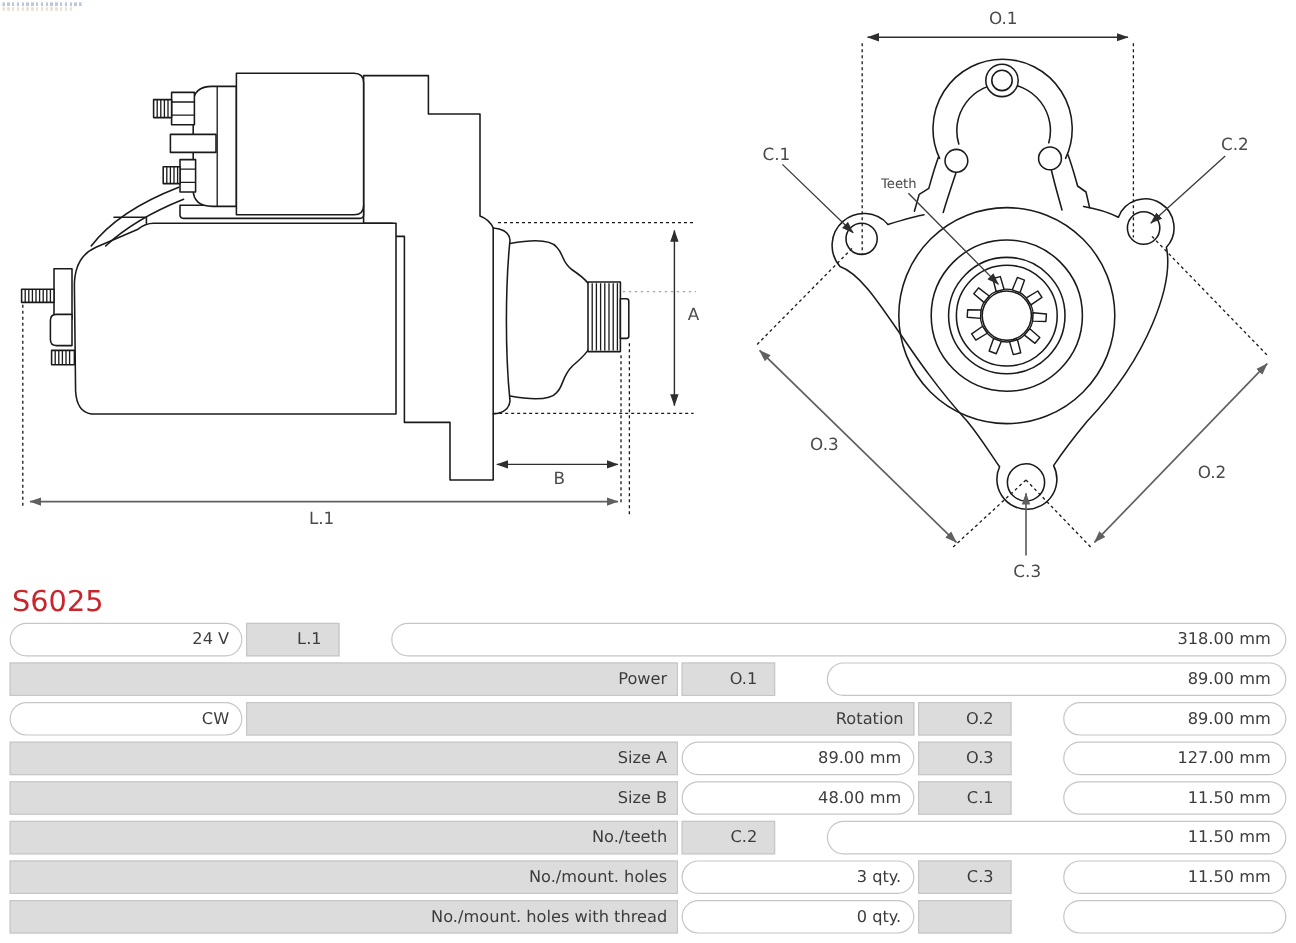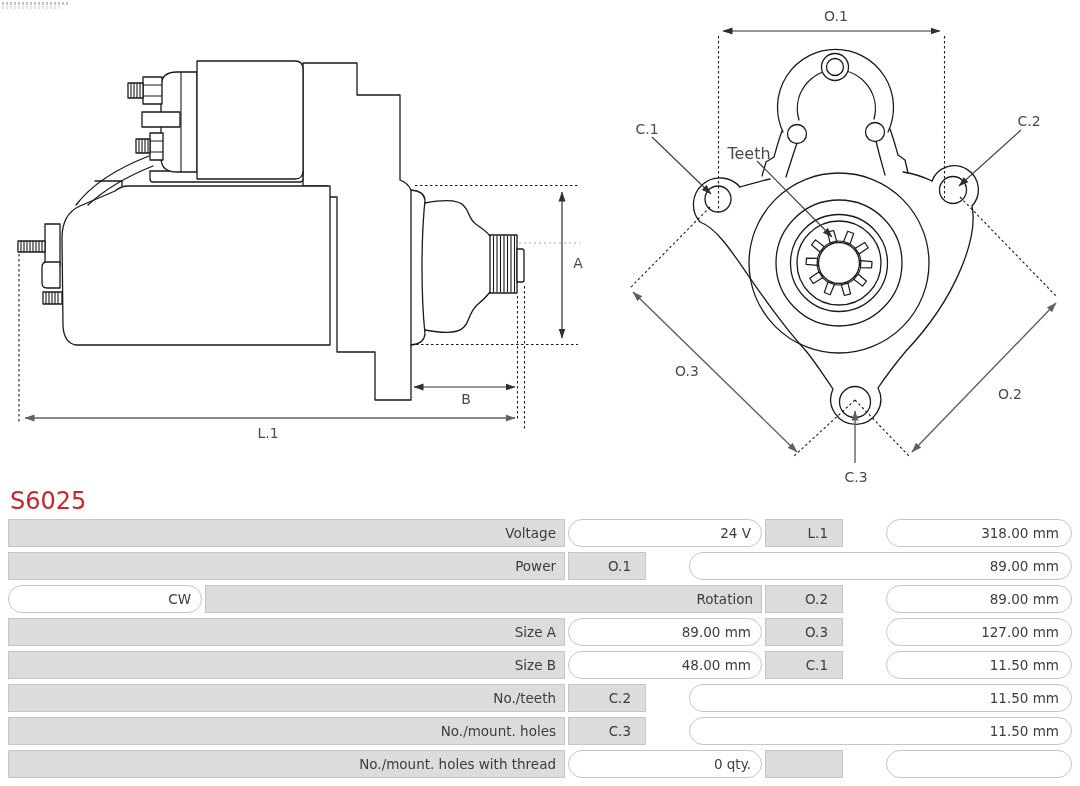--- a/index.html
+++ b/index.html
@@ -14,21 +14,21 @@
   .thin{fill:none;stroke:#1a1a1a;stroke-width:1.1;}
   .dot{fill:none;stroke:#1a1a1a;stroke-width:1.1;stroke-dasharray:2.5 2.5;}
   .cline{fill:none;stroke:#a6a6a6;stroke-width:1;stroke-dasharray:2 3;}
   .dim{fill:none;stroke:#2e2e2e;stroke-width:1.2;}
   .dimg{fill:none;stroke:#606060;stroke-width:1.4;}
   .leader{fill:none;stroke:#3a3a3a;stroke-width:1.1;}
   #gear-teeth polygon{fill:#fff;stroke:#1a1a1a;stroke-width:1.2;stroke-linejoin:round;}
 
   
   .dlabel{position:absolute;transform:translate(-50%,-50%);font-size:14px;color:#4a4a4a;white-space:nowrap;}
-  .dlabel.small{font-size:16px;}
+  .dlabel.small{font-size:11px;}
 
   .part-number{position:absolute;left:10px;top:487px;font-size:24px;color:#c9252c;}
 
   
   .watermark{position:absolute;left:2px;top:2px;width:66px;height:7px;}
   .wm-row1{height:3px;background:repeating-linear-gradient(90deg,#b9c7d8 0 2px,#fff 2px 4px);}
   .wm-row2{height:3px;margin-top:1px;width:58px;background:repeating-linear-gradient(90deg,#e9e3d3 0 2px,#fff 2px 4px);}
 
   
   .spec-table{position:absolute;left:8px;top:519px;width:1064px;font-size:13.5px;color:#3c3c3c;}
@@ -187,21 +187,20 @@
   <span class="dlabel" style="left:1029px;top:121px;">C.2</span>
   <span class="dlabel small" style="left:749px;top:153px;">Teeth</span>
   <span class="dlabel" style="left:687px;top:371px;">O.3</span>
   <span class="dlabel" style="left:1010px;top:394px;">O.2</span>
   <span class="dlabel" style="left:856px;top:477px;">C.3</span>
 
   <div class="part-number">S6025</div>
 
   <div class="spec-table">
     <div class="trow">
-      <div class="cell lbl c1">Voltage</div>
       <div class="cell val c2">24 V</div>
       <div class="cell lbl c3">L.1</div>
       <div class="cell val c4">318.00 mm</div>
     </div>
     <div class="trow">
       <div class="cell lbl c1">Power</div>
       <div class="cell lbl c3">O.1</div>
       <div class="cell val c4">89.00 mm</div>
     </div>
     <div class="trow">
@@ -222,20 +221,21 @@
       <div class="cell lbl c3">C.1</div>
       <div class="cell val c4">11.50 mm</div>
     </div>
     <div class="trow">
       <div class="cell lbl c1">No./teeth</div>
       <div class="cell lbl c3">C.2</div>
       <div class="cell val c4">11.50 mm</div>
     </div>
     <div class="trow">
       <div class="cell lbl c1">No./mount. holes</div>
+      <div class="cell val c2">3 qty.</div>
       <div class="cell lbl c3">C.3</div>
       <div class="cell val c4">11.50 mm</div>
     </div>
     <div class="trow">
       <div class="cell lbl c1">No./mount. holes with thread</div>
       <div class="cell val c2">0 qty.</div>
       <div class="cell lbl c3"></div>
       <div class="cell val c4"></div>
     </div>
   </div>

